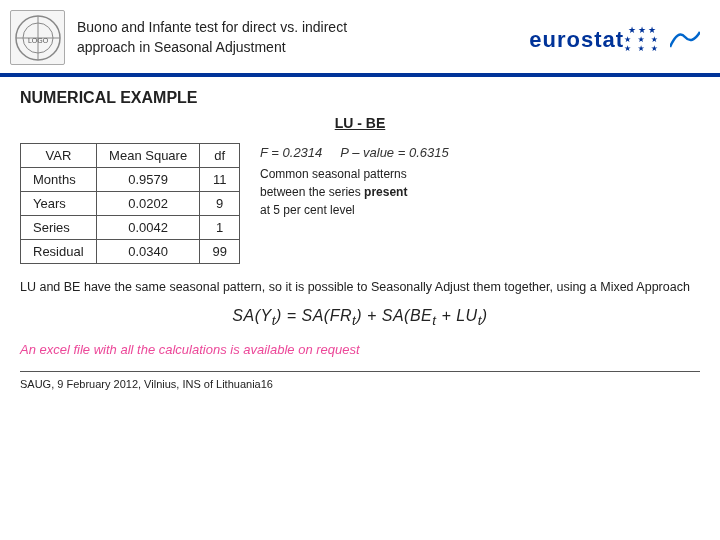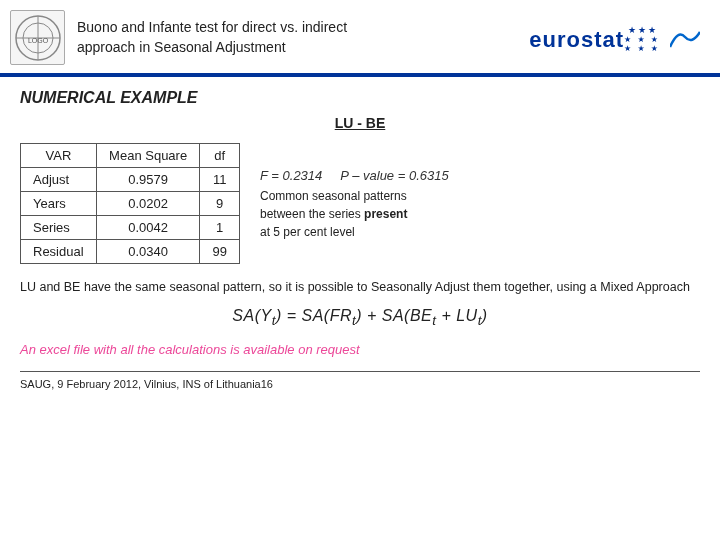--- a/index.html
+++ b/index.html
@@ -63,39 +63,38 @@
       background: #003399;
       margin: 0 0 8px 0;
     }
 
     
     .section-title {
       font-size: 16px;
       font-weight: bold;
       color: #222;
       padding: 4px 20px 8px 20px;
-      font-style: italic;
     }
 
     
     .content {
       padding: 0 20px;
     }
 
     .subtitle {
       text-align: center;
       font-size: 14px;
       font-weight: bold;
       text-decoration: underline;
       margin-bottom: 12px;
     }
 
     .table-and-formula {
       display: flex;
-      align-items: center;
+      align-items: flex-start;
       gap: 20px;
       margin-bottom: 14px;
     }
 
     
     .data-table {
       border-collapse: collapse;
       font-size: 13px;
       min-width: 220px;
     }
@@ -270,21 +269,21 @@
       <table class="data-table">
         <thead>
           <tr>
             <th>VAR</th>
             <th>Mean Square</th>
             <th>df</th>
           </tr>
         </thead>
         <tbody>
           <tr>
-            <td>Adjust</td>
+            <td>Months</td>
             <td>0.9579</td>
             <td>11</td>
           </tr>
           <tr>
             <td>Years</td>
             <td>0.0202</td>
             <td>9</td>
           </tr>
           <tr>
             <td>Series</td>

